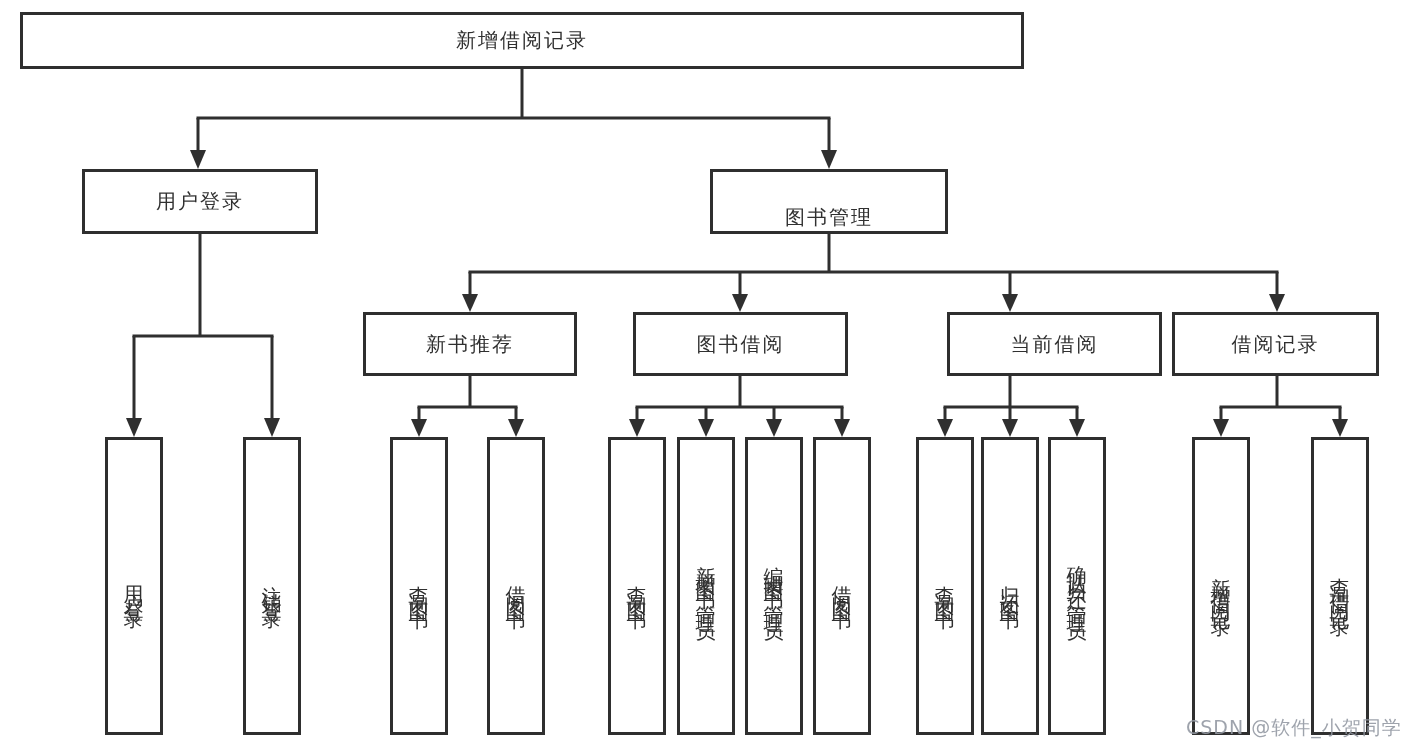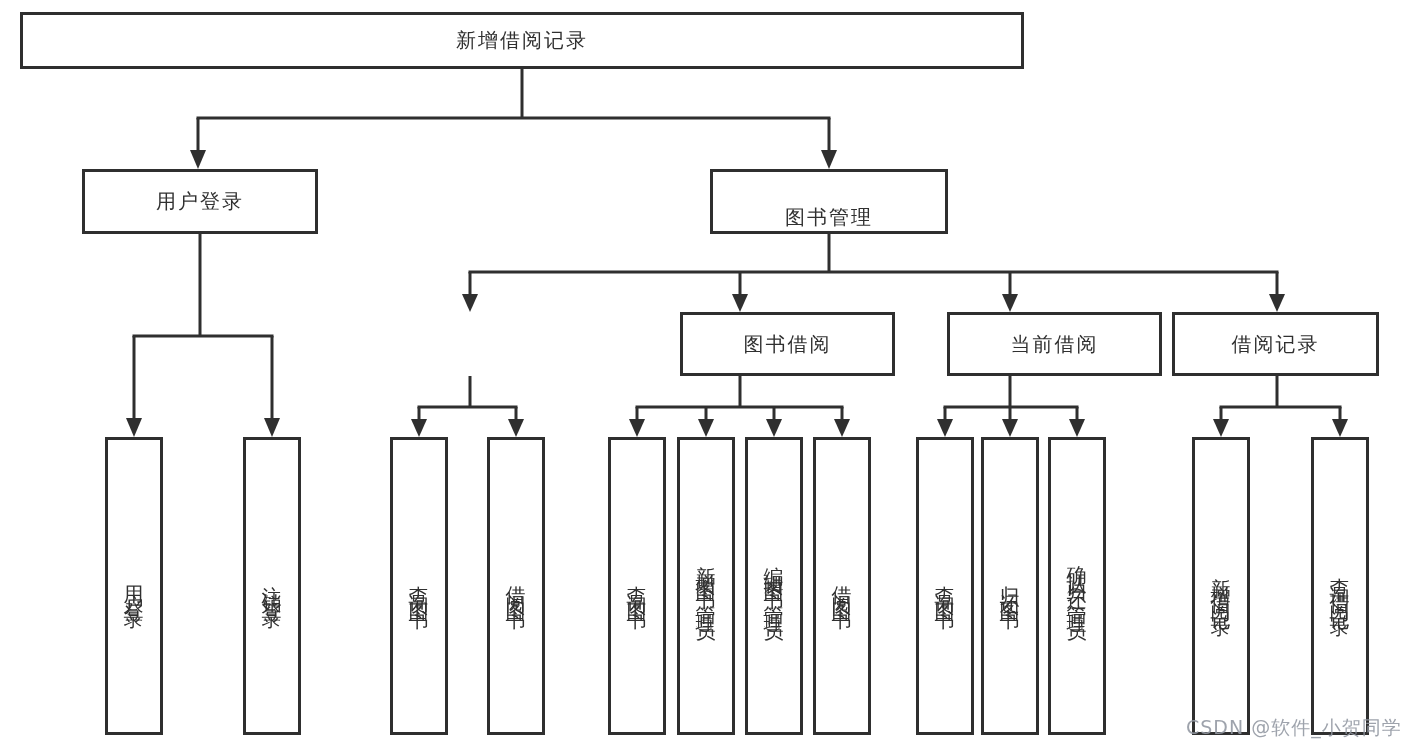--- a/index.html
+++ b/index.html
@@ -35,21 +35,21 @@
     color: #303030;
     font-size: 20px;
     letter-spacing: 2px;
     white-space: nowrap;
   }
   
   .n-root          { left: 20px;   top: 12px;  width: 1004px; height: 57px; }
   .n-user-login    { left: 82px;   top: 169px; width: 236px;  height: 65px; }
   .n-book-mgmt     { left: 710px;  top: 169px; width: 238px;  height: 65px; align-items: flex-end; }
   .n-new-books     { left: 363px;  top: 312px; width: 214px;  height: 64px; }
-  .n-book-borrow   { left: 633px;  top: 312px; width: 215px;  height: 64px; margin-left: 47px; }
+  .n-book-borrow   { left: 633px;  top: 312px; width: 215px;  height: 64px; }
   .n-current-borrow{ left: 903px;  top: 312px; width: 215px;  height: 64px; margin-left: 44px; }
   .n-borrow-records{ left: 1172px; top: 312px; width: 207px;  height: 64px; }
   
   .leaf {
     position: absolute;
     box-sizing: border-box;
     top: 437px;
     width: 58px;
     height: 298px;
     background: #ffffff;
@@ -179,20 +179,23 @@
     <span>新增借阅记录</span>
   </div>
 
   <div class="node n-user-login">
     <span>用户登录</span>
   </div>
   <div class="node n-book-mgmt">
     <span>图书管理</span>
   </div>
 
+  <div class="node n-new-books">
+    <span>新书推荐</span>
+  </div>
   <div class="node n-book-borrow">
     <span>图书借阅</span>
   </div>
   <div class="node n-current-borrow">
     <span>当前借阅</span>
   </div>
   <div class="node n-borrow-records">
     <span>借阅记录</span>
   </div>
 

